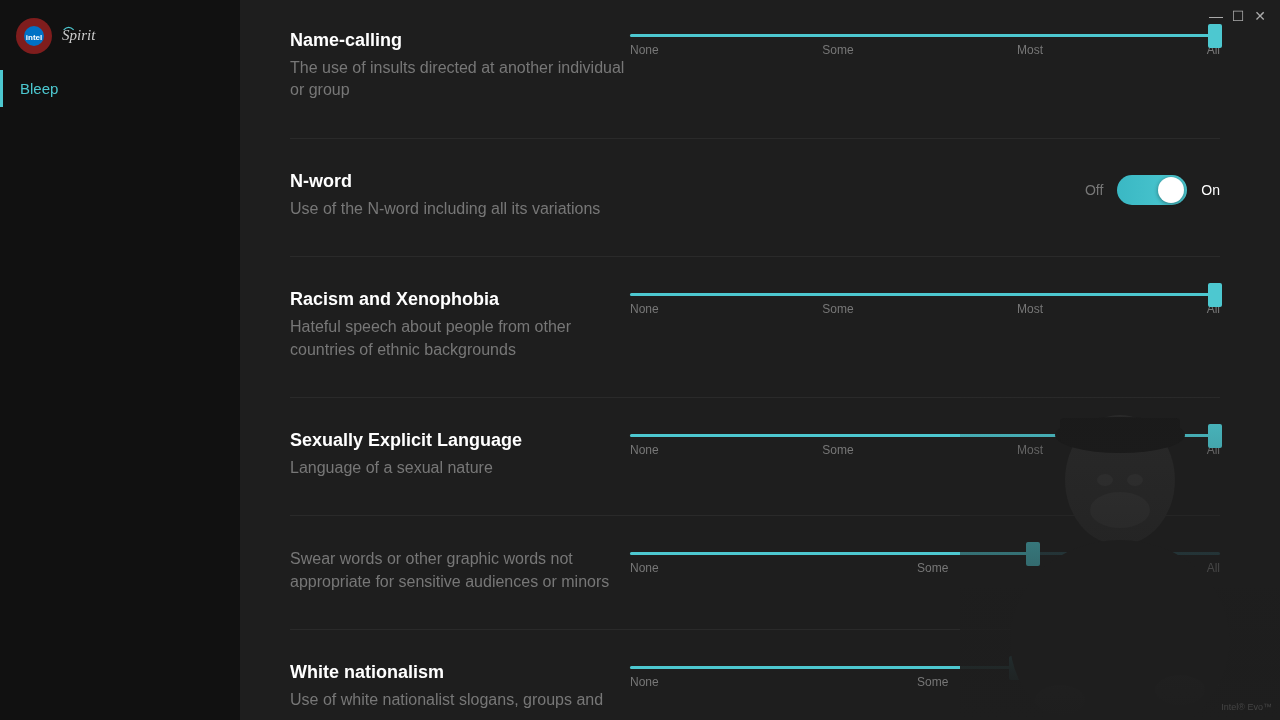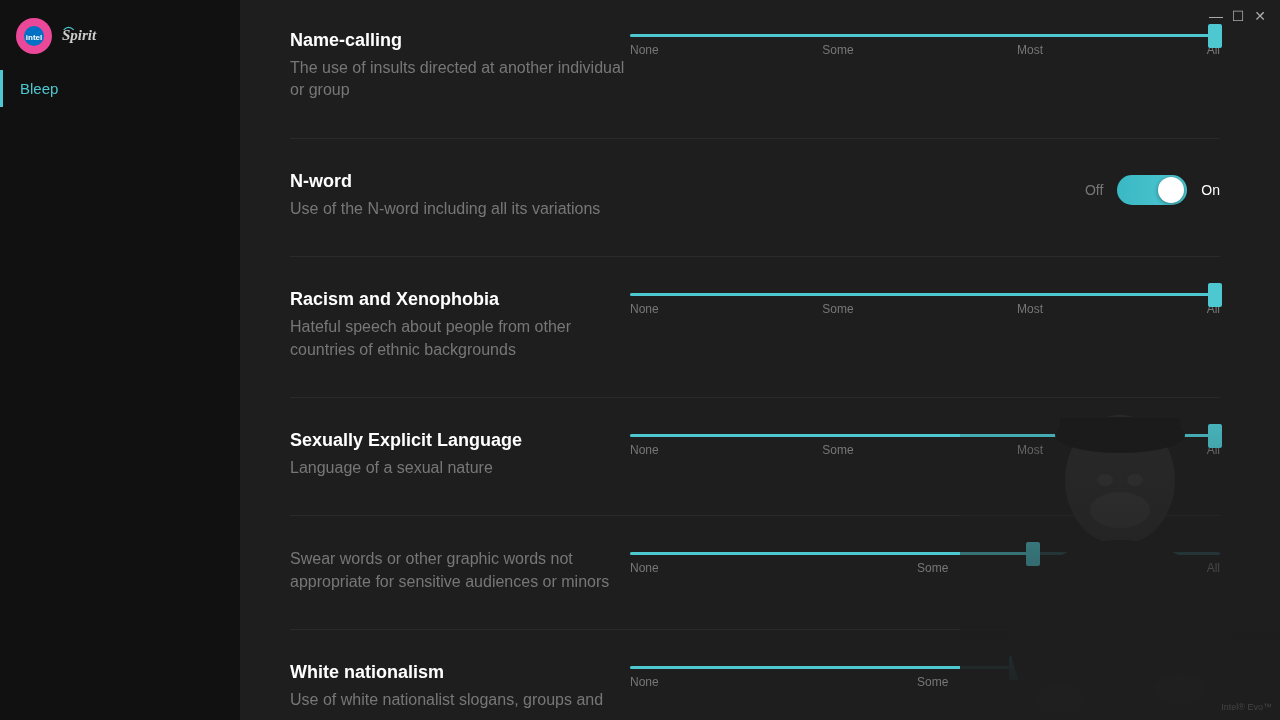--- a/index.html
+++ b/index.html
@@ -28,37 +28,37 @@
     .sidebar-header {
       display: flex;
       align-items: center;
       padding: 10px 16px 16px 16px;
       gap: 10px;
     }
 
     .intel-logo {
       width: 36px;
       height: 36px;
-      background: #ec4899;
+      background: #7f1d1d;
       border-radius: 50%;
       display: flex;
       align-items: center;
       justify-content: center;
       font-size: 10px;
       font-weight: bold;
       color: white;
       flex-shrink: 0;
       text-align: right;
     }
 
     .spirit-logo {
       font-size: 18px;
       color: #86efac;
       font-style: italic;
-      font-weight: bold;
+      font-weight: normal;
     }
 
     .nav-item {
       padding: 10px 20px;
       cursor: pointer;
       font-size: 15px;
       color: #a0a0a0;
       display: flex;
       align-items: center;
       position: relative;

